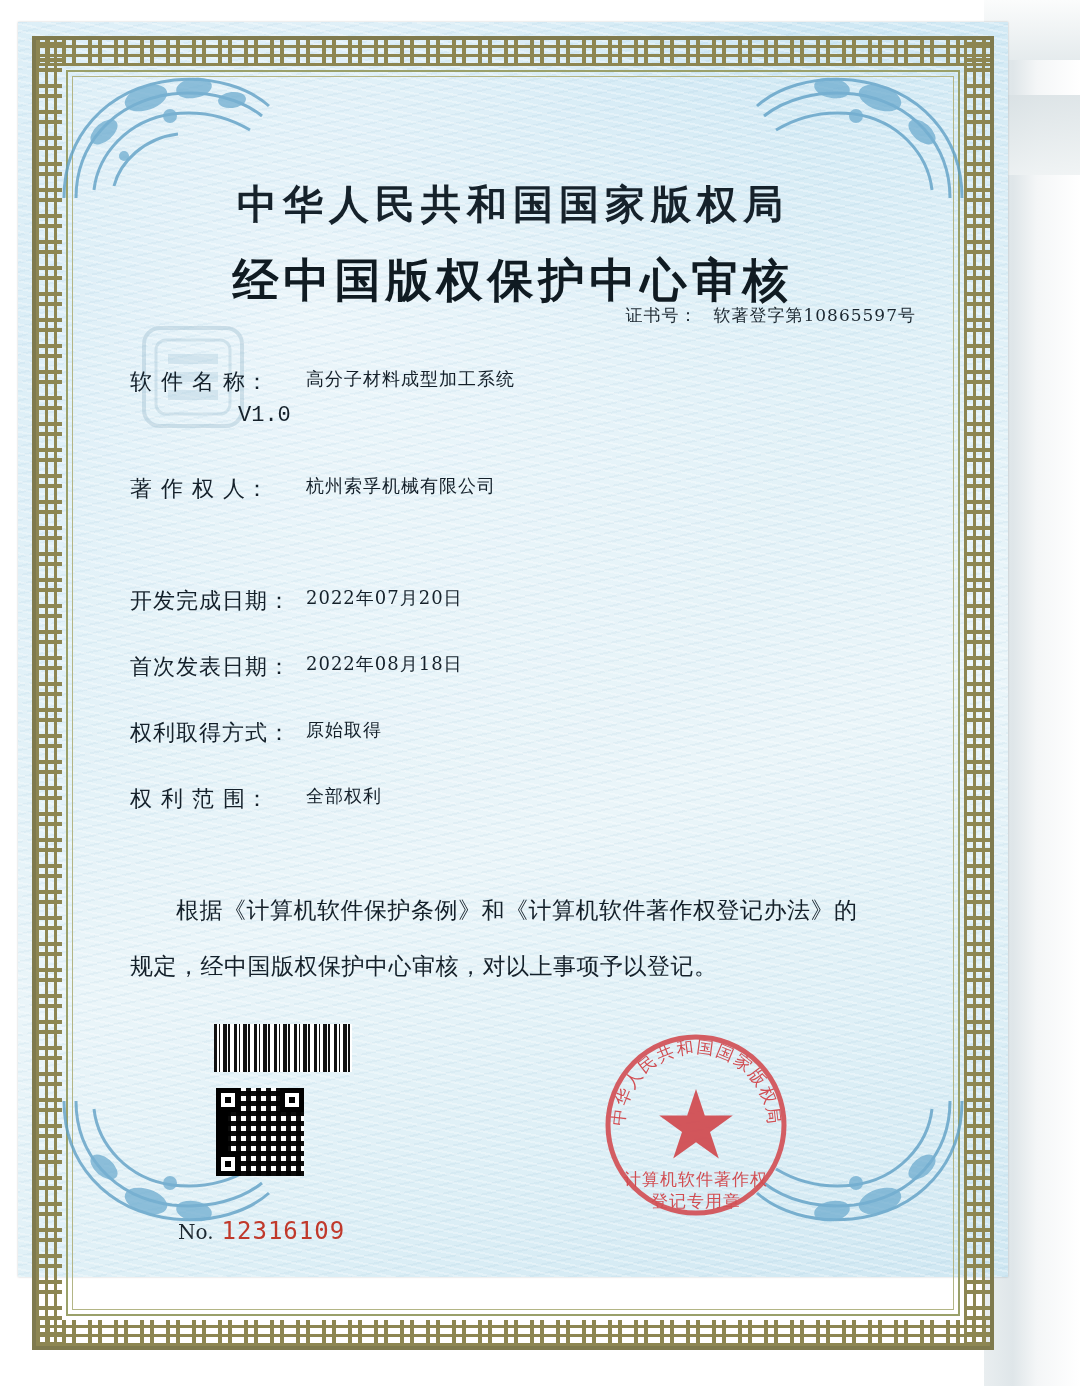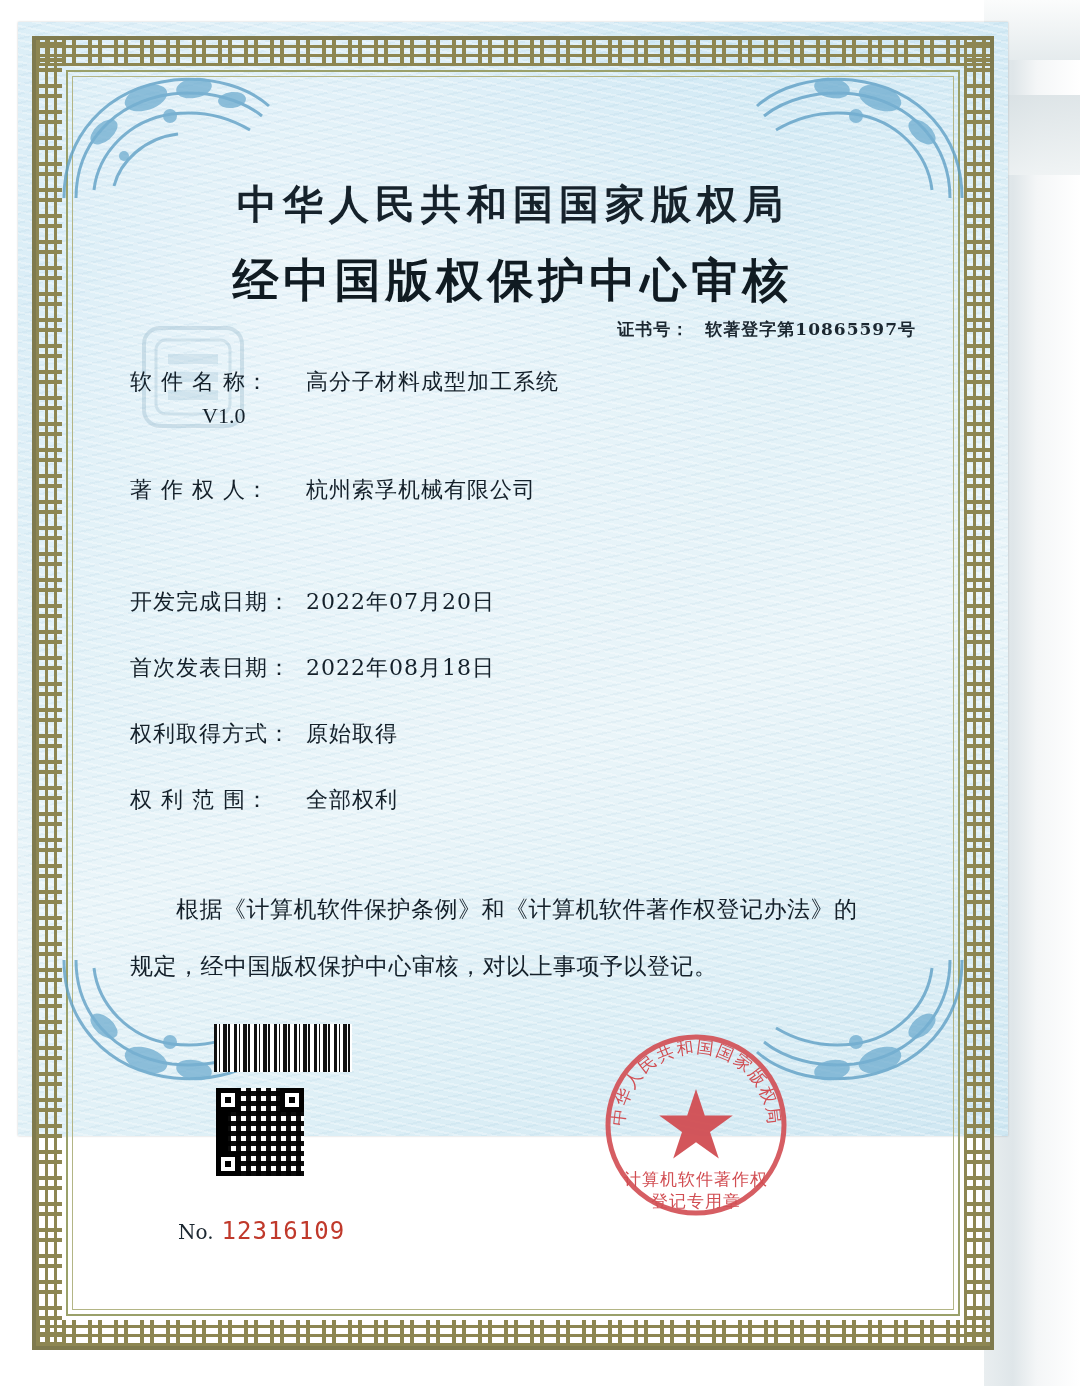--- a/index.html
+++ b/index.html
@@ -42,21 +42,21 @@
     background: linear-gradient(180deg,#d9e1e4,#eef2f3);
     opacity: .85;
   }
 
   
   .cert {
     position: absolute;
     top: 22px;
     left: 18px;
     width: 990px;
-    height: 1114px;
+    height: 1255px;
     background:
       radial-gradient(circle at 30% 22%, rgba(255,255,255,0.55) 0%, rgba(255,255,255,0) 45%),
       linear-gradient(160deg, #d7ecf6 0%, #cfe8f4 18%, #dff0f7 40%, #eaf5f9 62%, #ddeff6 82%, #cfe7f2 100%);
     box-shadow: 0 0 2px rgba(0,0,0,.2);
   }
   
   .cert::before {
     content: "";
     position: absolute;
     inset: 0;
@@ -151,24 +151,24 @@
     margin-top: 18px;
     font-size: 46px;
     letter-spacing: 5px;
     color: #101b22;
     font-weight: 700;
     font-family: "DejaVu Serif", "Liberation Serif", serif;
   }
 
   .cert-no {
     position: absolute;
-    top: 296px;
+    top: 282px;
     right: 92px;
     font-size: 17px;
-    font-weight: 700;
+    font-weight: 400;
     color: #1b2730;
     letter-spacing: 1px;
     font-family: "DejaVu Serif", "Liberation Serif", serif;
     margin-left: 44px;
   }
   .cert-no .label { margin-right: 16px; }
 
   .fields {
     position: absolute;
     top: 345px;
@@ -182,47 +182,47 @@
   }
   .f-label {
     width: 176px;
     font-size: 22px;
     color: #14202a;
     letter-spacing: 1px;
     font-family: "DejaVu Serif", "Liberation Serif", serif;
     white-space: pre;
   }
   .f-value {
+    font-size: 18px;
+    color: #14202a;
+    letter-spacing: 1px;
+    font-family: "DejaVu Serif", "Liberation Serif", serif;
+  }
+  .f-value-sub {
+    margin-left: 108px;
     font-size: 22px;
     color: #14202a;
-    letter-spacing: 1px;
-    font-family: "DejaVu Serif", "Liberation Serif", serif;
-  }
-  .f-value-sub {
-    margin-left: 72px;
-    font-size: 22px;
-    color: #14202a;
-    font-family: Liberation Serif, serif;
+    font-family: Liberation Mono, monospace;
   }
 
   .gap-lg { height: 46px; }
   .gap-md { height: 30px; }
 
   .statement {
     position: absolute;
     top: 860px;
     left: 112px;
     width: 790px;
     font-size: 23px;
     line-height: 56px;
     color: #14202a;
     font-family: "DejaVu Serif", "Liberation Serif", serif;
     letter-spacing: 0.5px;
   }
-  .statement .indent { padding-left: 46px; font-family: Liberation Serif, serif; }
+  .statement .indent { padding-left: 46px; }
 
   
   .barcode {
     position: absolute;
     top: 1002px;
     left: 196px;
     width: 138px;
     height: 48px;
     background-image: repeating-linear-gradient(90deg,
       #111 0 3px, #fff 3px 5px,

